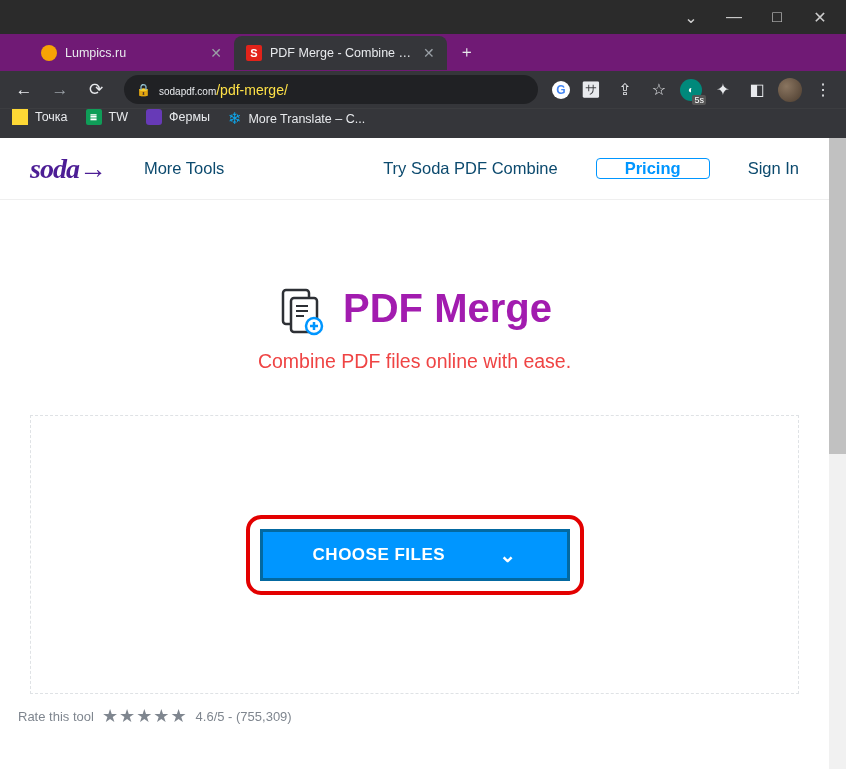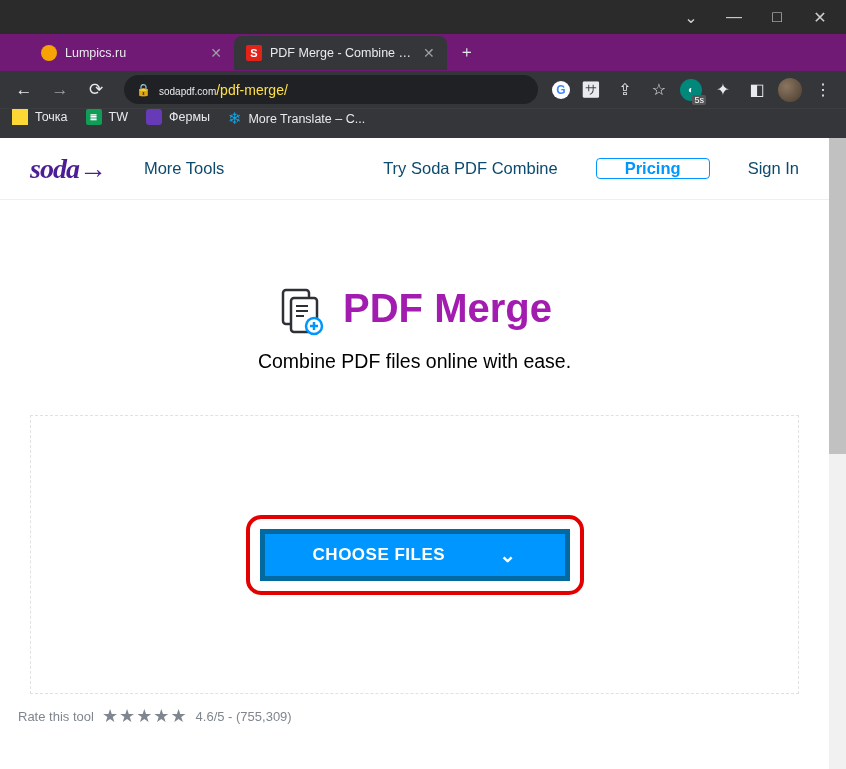--- a/index.html
+++ b/index.html
@@ -32,24 +32,24 @@
 .viewport{height:calc(769px - 34px - 37px - 37px - 30px);background:#fff;overflow:auto;position:relative}
 .vscroll{position:absolute;right:0;top:0;width:17px;height:100%;background:#f1f1f1}
 .vscroll-thumb{width:17px;height:316px;background:#c1c1c1;position:absolute;top:0}
 .page{padding-right:17px}
 .site-nav{height:62px;border-bottom:1px solid #efefef;display:flex;align-items:center;padding:0 30px;gap:38px}
 .logo{font:bold italic 28px "Segoe UI";color:#4c1d95;letter-spacing:-1px}
 .nav-link{font-size:16.5px;color:#0c4a6e;font-weight:500}
 .pricing{border:1.5px solid #0096ff;color:#0096ff;padding:0 28px;border-radius:4px;font-weight:600}
 .hero{text-align:center;padding:86px 0 20px}
 .hero h1{font-size:40px;font-weight:700;color:#a21caf;display:inline-flex;gap:16px}
-.sub{color:#000000;font-size:19.5px;margin-top:10px;font-weight:400}
+.sub{color:#ef4444;font-size:19.5px;margin-top:10px;font-weight:400}
 .drop{margin:22px 30px 0;height:279px;border:1px dashed #dfe2e5;display:flex;align-items:center;justify-content:center;position:relative}
 .hl{border:4px solid #e30000;border-radius:15px;padding:10px;display:inline-block}
-.cf{background:#0096ff;border:5px solid #0369a1;color:#fff;width:310px;height:52px;display:flex;align-items:center;justify-content:center;gap:54px;font-size:17px;font-weight:700;letter-spacing:.5px}
+.cf{background:#0096ff;border:3px solid #0369a1;color:#fff;width:310px;height:52px;display:flex;align-items:center;justify-content:center;gap:54px;font-size:17px;font-weight:700;letter-spacing:.5px}
 .rate-row{padding:11px 18px;color:#7f868f;font-size:13px;display:flex;align-items:center;gap:8px}
 .stars{color:#7f868f;font-size:18px;letter-spacing:1px}
 .avatar{width:24px;height:24px;border-radius:50%;background:radial-gradient(circle at 35% 35%,#8a7560,#4a3b2e)}
 .g-ico{width:18px;height:18px;border-radius:50%;background:#fff;display:inline-flex;align-items:center;justify-content:center;font:bold 12px Arial}
 .ext-badge{width:22px;height:22px;border-radius:50%;background:#00897b;display:inline-flex;align-items:center;justify-content:center;font:bold 10px Arial;color:#fff;position:relative}
 .ext-badge::after{content:"5s";position:absolute;bottom:-4px;right:-4px;background:#555;font:9px Arial;padding:0 2px;border-radius:2px}
 </style>
 </head>
 <body>
 

